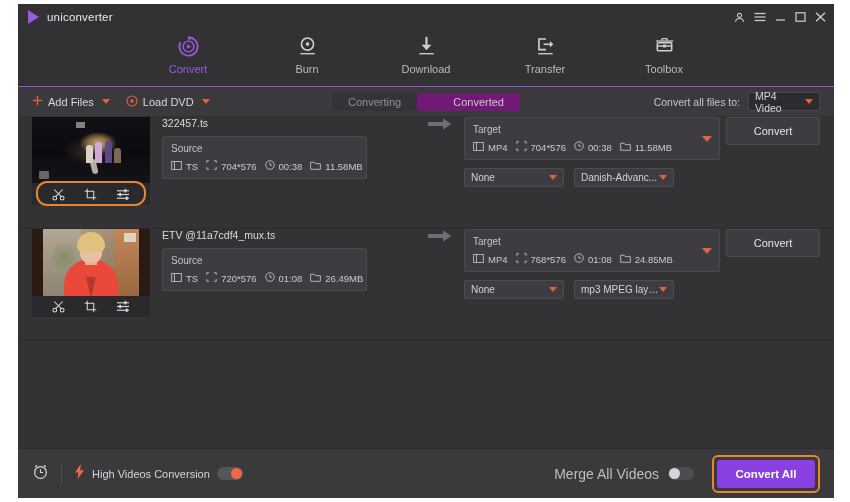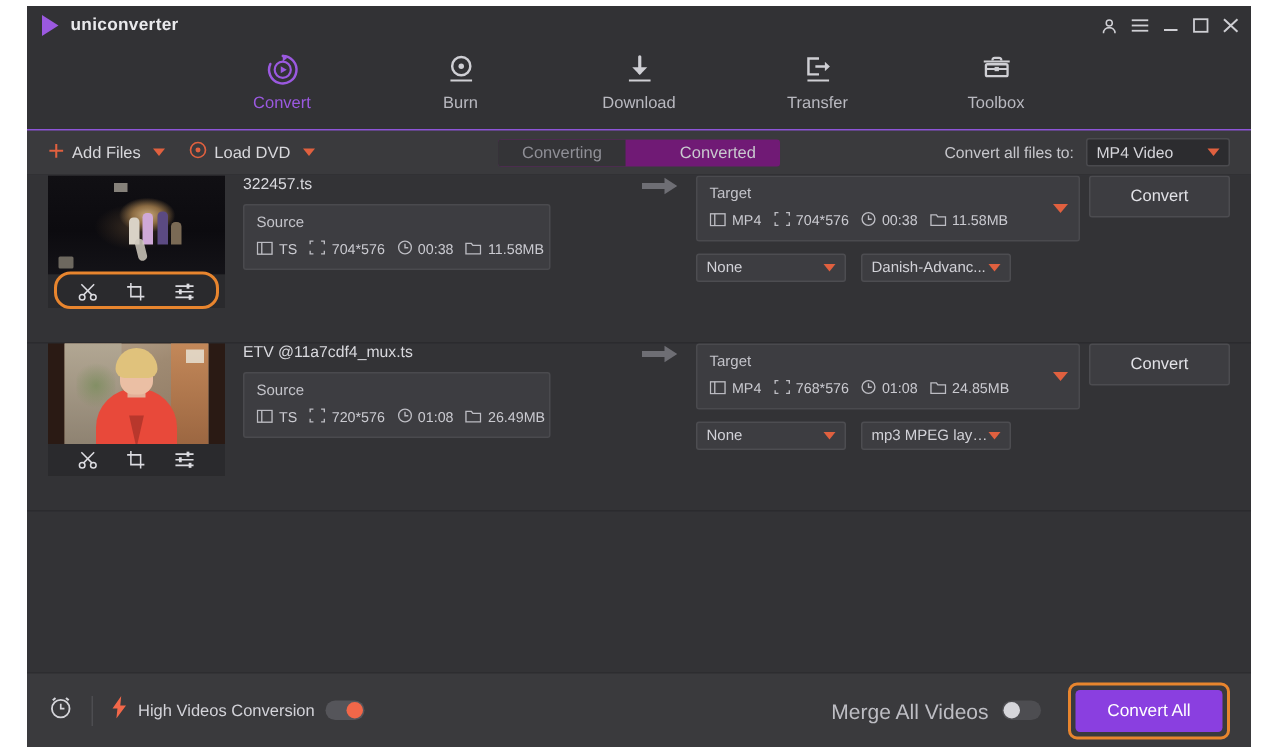--- a/index.html
+++ b/index.html
@@ -27,21 +27,21 @@
     position: relative;
   }
   .logo-mark {
     width: 0; height: 0;
     border-left: 11px solid #9b59e0;
     border-top: 7px solid transparent;
     border-bottom: 7px solid transparent;
     margin-right: 8px;
   }
   .brand {
-    color: #e9e9ec; font-size: 11.5px; font-weight: bold;
+    color: #e9e9ec; font-size: 11.5px; font-weight: normal;
     letter-spacing: .2px;
   }
   .win-ctrls {
     margin-left: auto;
     display: flex; align-items: center; gap: 9px;
     color: #cfcfd4;
   }
   .win-ctrls svg { display:block; }
   
   .nav {
@@ -93,21 +93,21 @@
   }
   .tab.active { background: #343437; color: #8f8f96; }
   .convert-all-to {
     margin-left: auto; display: flex; align-items: center; gap: 8px;
   }
   .cat-label { font-size: 10.5px; color: #c6c6cb; }
   .select {
     background: #2c2c2f;
     border: 1px solid #4a4a4e;
     border-radius: 2px;
-    height: 19px; width: 96px;
+    height: 19px; width: 72px;
     display: flex; align-items: center;
     padding: 0 6px;
     font-size: 10.5px; color: #d5d5da;
     cursor: pointer;
   }
   .select .caret { margin-left: auto; }
   
   .list {
     flex: 1 1 auto;
     background: #333336;
@@ -293,21 +293,21 @@
   .convert-all-wrap {
     margin-left: 18px;
     border: 2px solid #e8852e;
     border-radius: 6px;
     padding: 3px;
   }
   .btn-convert-all {
     width: 98px; height: 28px;
     background: #8a3fe0;
     border-radius: 3px;
-    color: #ffffff; font-size: 11.5px; font-weight: normal;
+    color: #ffffff; font-size: 11.5px; font-weight: bold;
     display: flex; align-items: center; justify-content: center;
     cursor: pointer;
   }
 </style>
 </head>
 <body>
 
 <div class="app">
 
   <div class="titlebar">

